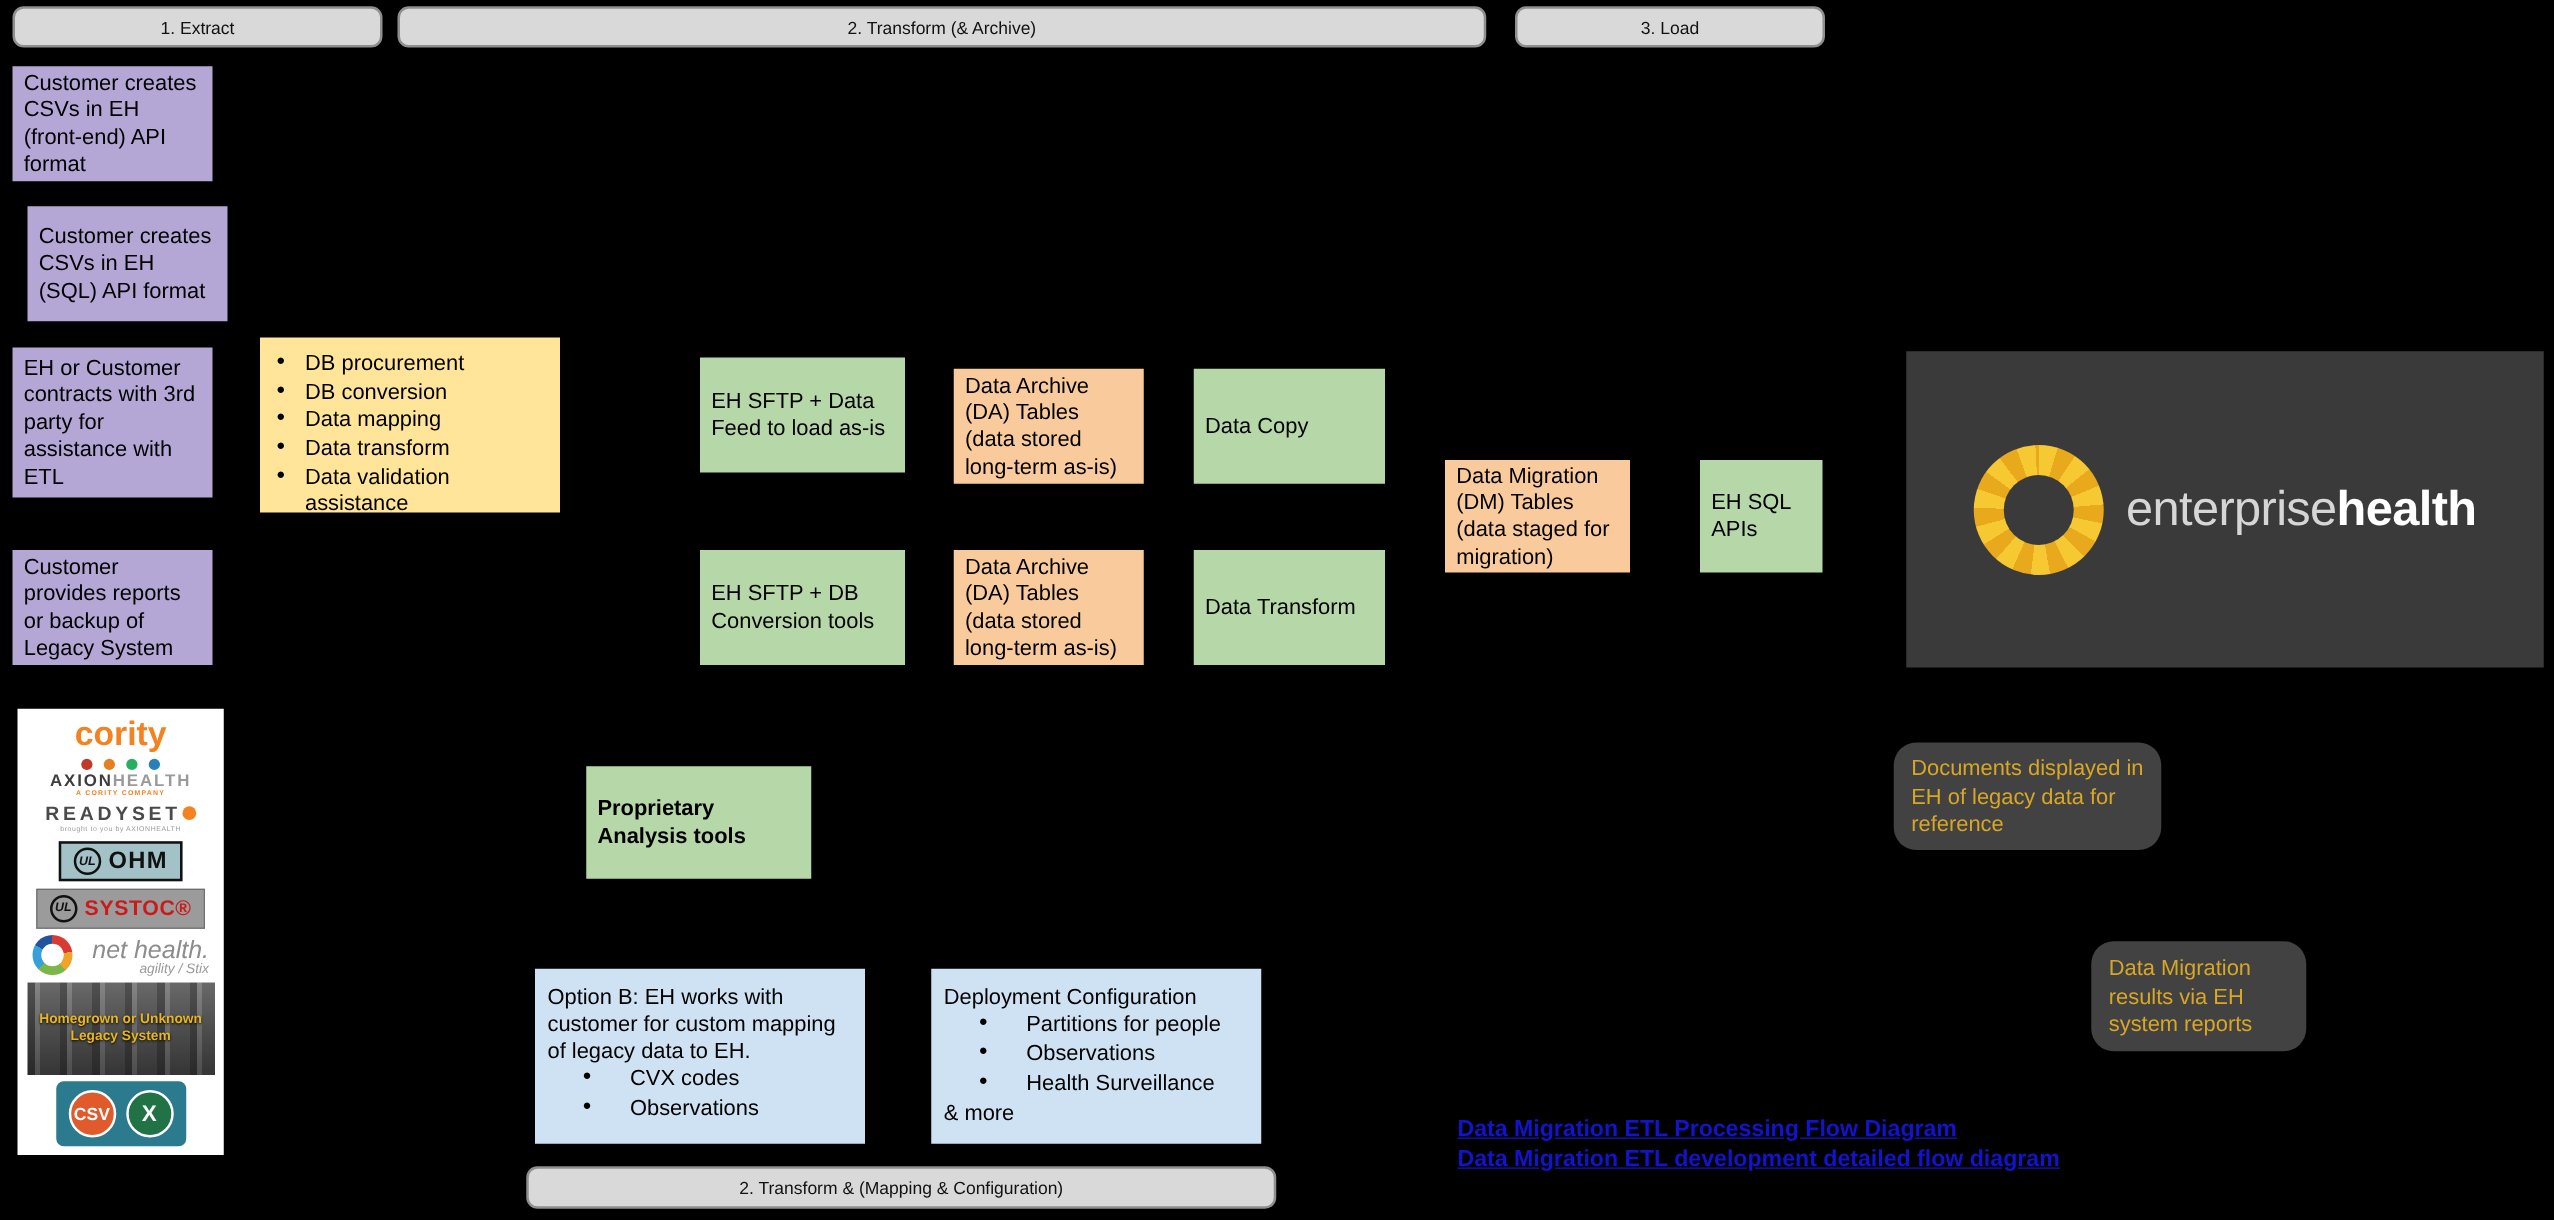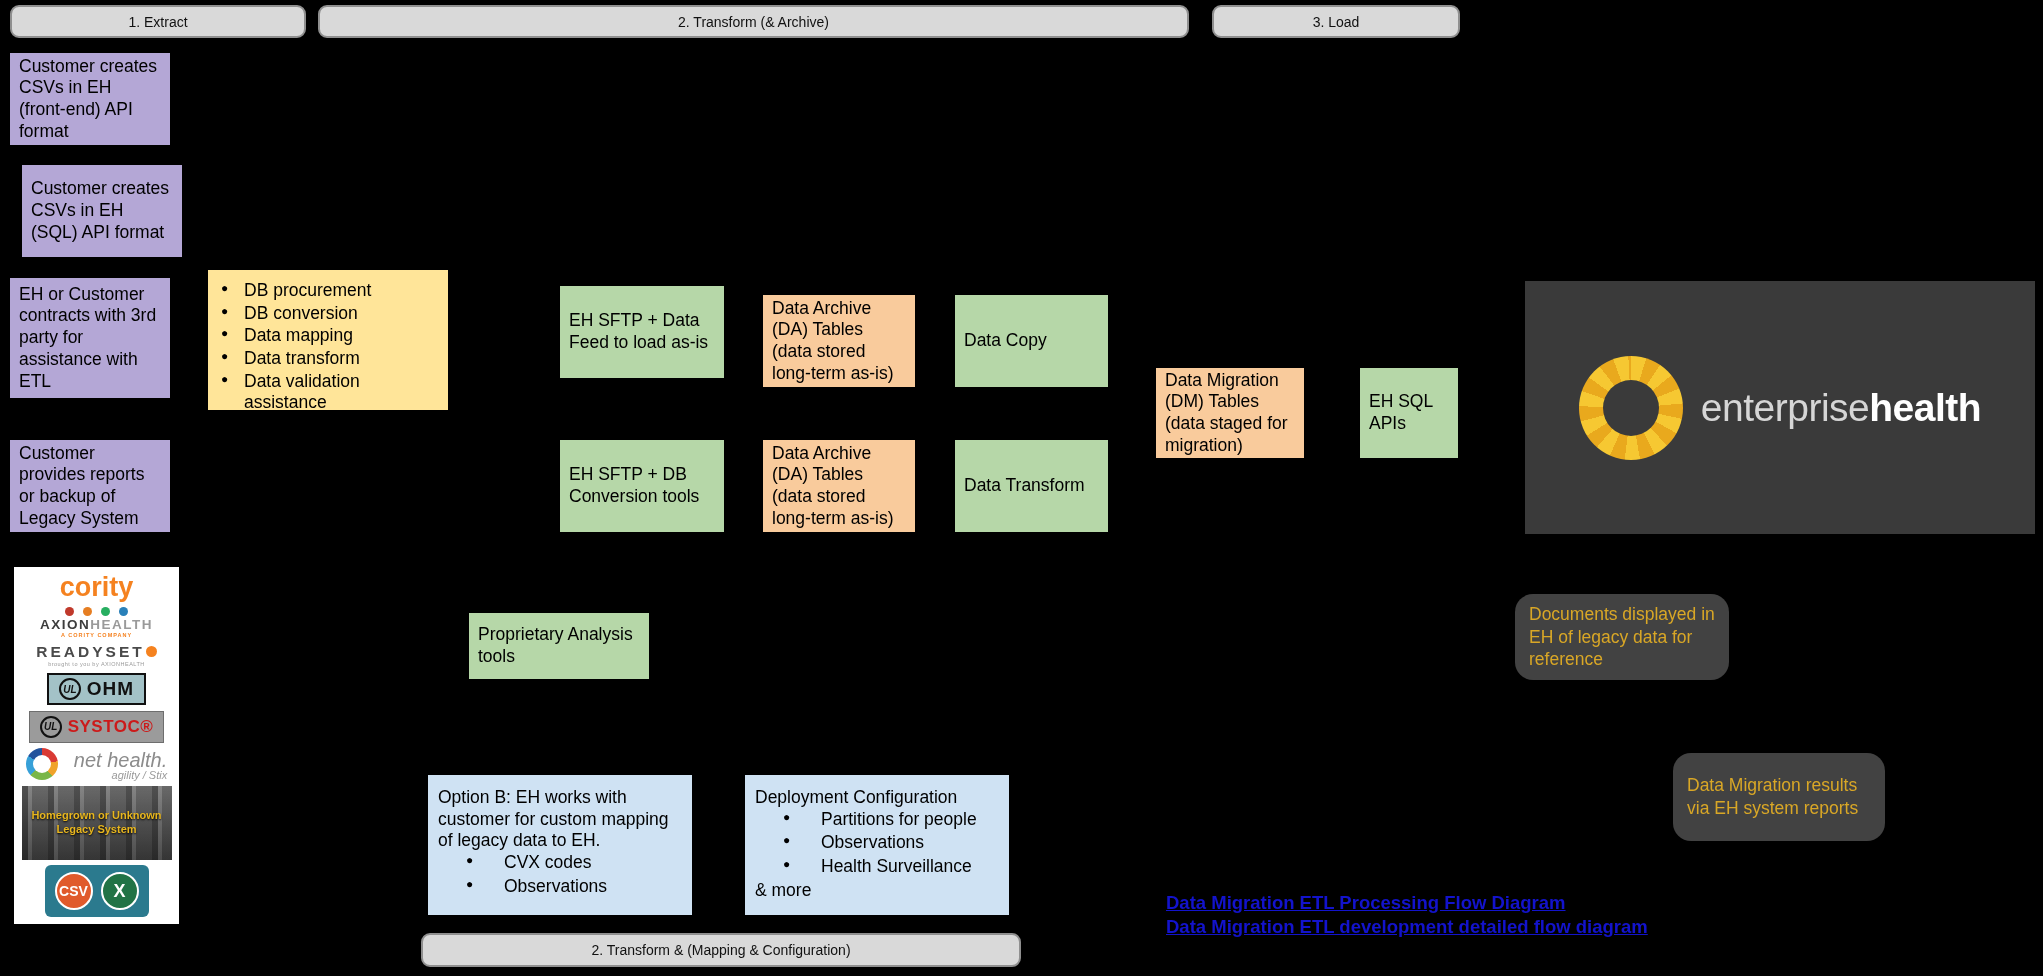--- a/index.html
+++ b/index.html
@@ -144,35 +144,35 @@
     <span>Data Transform</span>
   </div>
 
   <div class="box orange" style="left:1156px;top:368px;width:148px;height:90px;">
     <span>Data Migration (DM) Tables (data staged for migration)</span>
   </div>
   <div class="box green" style="left:1360px;top:368px;width:98px;height:90px;justify-content:center;">
     <span>EH SQL APIs</span>
   </div>
 
-  <div class="box green" style="left:469px;top:613px;width:180px;height:66px;">
+  <div class="box green" style="left:469px;top:613px;width:180px;height:90px;font-weight:bold;">
     <span>Proprietary Analysis tools</span>
   </div>
 
   <div class="eh-panel">
     <div class="eh-ring"></div>
     <div class="eh-word">
       <span class="w1">enterprise</span><span class="w2">health</span>
     </div>
   </div>
 
   <div class="callout" style="left:1515px;top:594px;width:214px;height:86px;">
     <span>Documents displayed in EH of legacy data for reference</span>
   </div>
-  <div class="callout" style="left:1673px;top:753px;width:212px;height:88px;">
+  <div class="callout" style="left:1673px;top:753px;width:172px;height:88px;">
     <span>Data Migration results via EH system reports</span>
   </div>
 
   <div class="box blue" style="left:428px;top:775px;width:264px;height:140px;">
     <div>
       <div>Option B: EH works with customer for custom mapping of legacy data to EH.</div>
       <ul class="plain tab-bullets">
         <li>CVX codes</li>
         <li>Observations</li>
       </ul>

